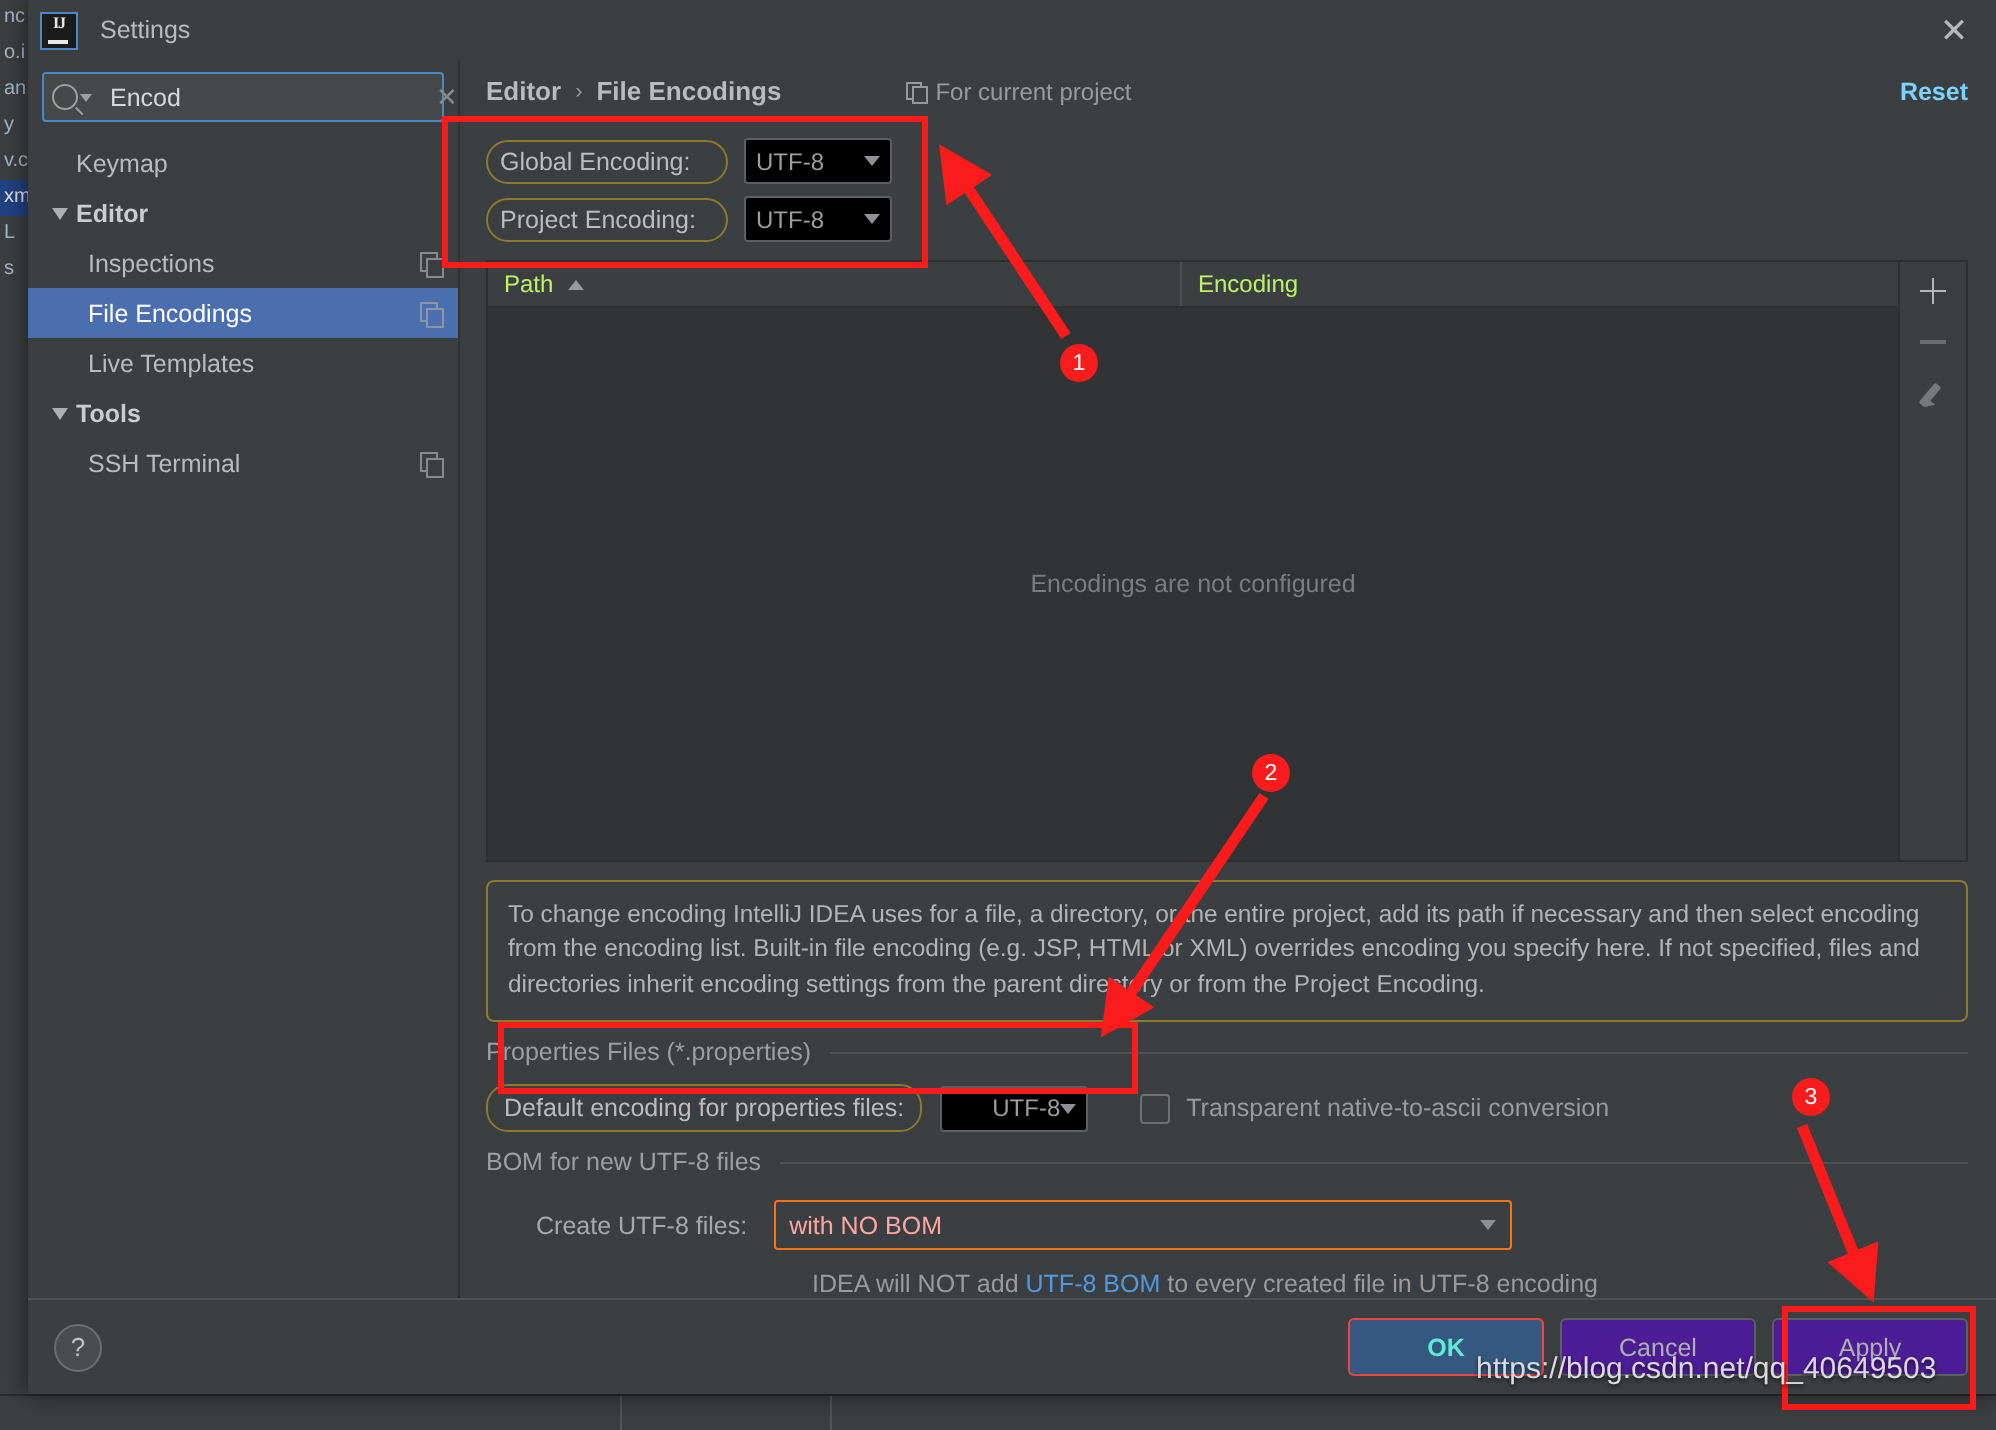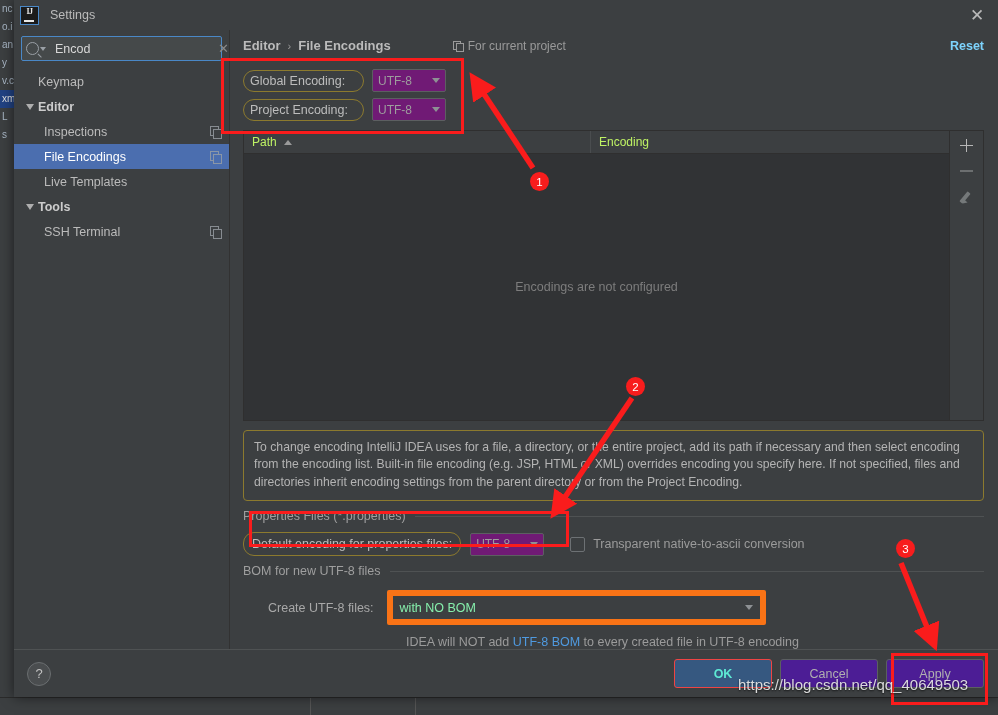--- a/index.html
+++ b/index.html
@@ -200,21 +200,21 @@
   .enc-row { display: flex; align-items: center; height: 29px; }
   .enc-label {
     width: 121px; color: #bdbdbd; font-size: 12.5px;
     padding: 3px 6px; border-radius: 11px;
     border: 1.4px solid #8c7a2e;
     box-sizing: border-box;
     margin-right: 8px;
   }
   .combo-sm {
     width: 62px; height: 21px;
-    background: #701a75;
+    background: #000000;
     border: 1px solid #5c5f61; border-radius: 2px;
     display: flex; align-items: center; padding: 0 5px;
     color: #9d9d9d; font-size: 12px; cursor: pointer;
   }
   .combo-sm .v { flex: 1 1 auto; }
   .caret {
     width: 0; height: 0;
     border-left: 4px solid transparent; border-right: 4px solid transparent;
     border-top: 5px solid #8e9194;
   }
@@ -291,41 +291,41 @@
   .section-title {
     display: flex; align-items: center;
     margin-top: 8px;
     color: #9f9f9f; font-size: 12.5px;
   }
   .section-title .rule {
     flex: 1 1 auto; height: 1px; background: #4f5253; margin-left: 9px;
   }
 
   #props-row {
-    display: flex; align-items: center; margin-top: 9px;
+    display: flex; align-items: center; margin-top: 9px; text-align: right;
   }
   #props-label-box {
     border: 1.4px solid #8c7a2e; border-radius: 11px;
     padding: 4px 8px; color: #bdbdbd; font-size: 12.5px;
     margin-right: 9px;
   }
   #chk-row { display: flex; align-items: center; margin-left: 26px; }
   .checkbox {
     width: 13px; height: 13px; border: 1px solid #6d7174; background: #3c3f41;
     border-radius: 2px; margin-right: 8px; cursor: pointer;
   }
   #chk-label { color: #9b9b9b; font-size: 12.5px; }
 
   #bom-row { display: flex; align-items: center; margin-top: 12px; padding-left: 25px; }
   #bom-label { color: #a8a8a8; font-size: 12.5px; margin-right: 13px; }
   #bom-combo {
     width: 353px; height: 23px;
-    background: #3c3f41; border: 6px solid #f97316; border-radius: 2px;
+    background: #3c3f41; border: 1px solid #f97316; border-radius: 2px;
     display: flex; align-items: center; padding: 0 7px;
-    color: #86efac; font-size: 12.5px; cursor: pointer;
+    color: #fca5a5; font-size: 12.5px; cursor: pointer;
   }
   #bom-combo .v { flex: 1 1 auto; }
   #bom-hint {
     margin-top: 10px; padding-left: 163px;
     color: #9b9b9b; font-size: 12.5px;
   }
   #bom-hint .lnk { color: #4f9ae0; }
 
   
   #footer {

